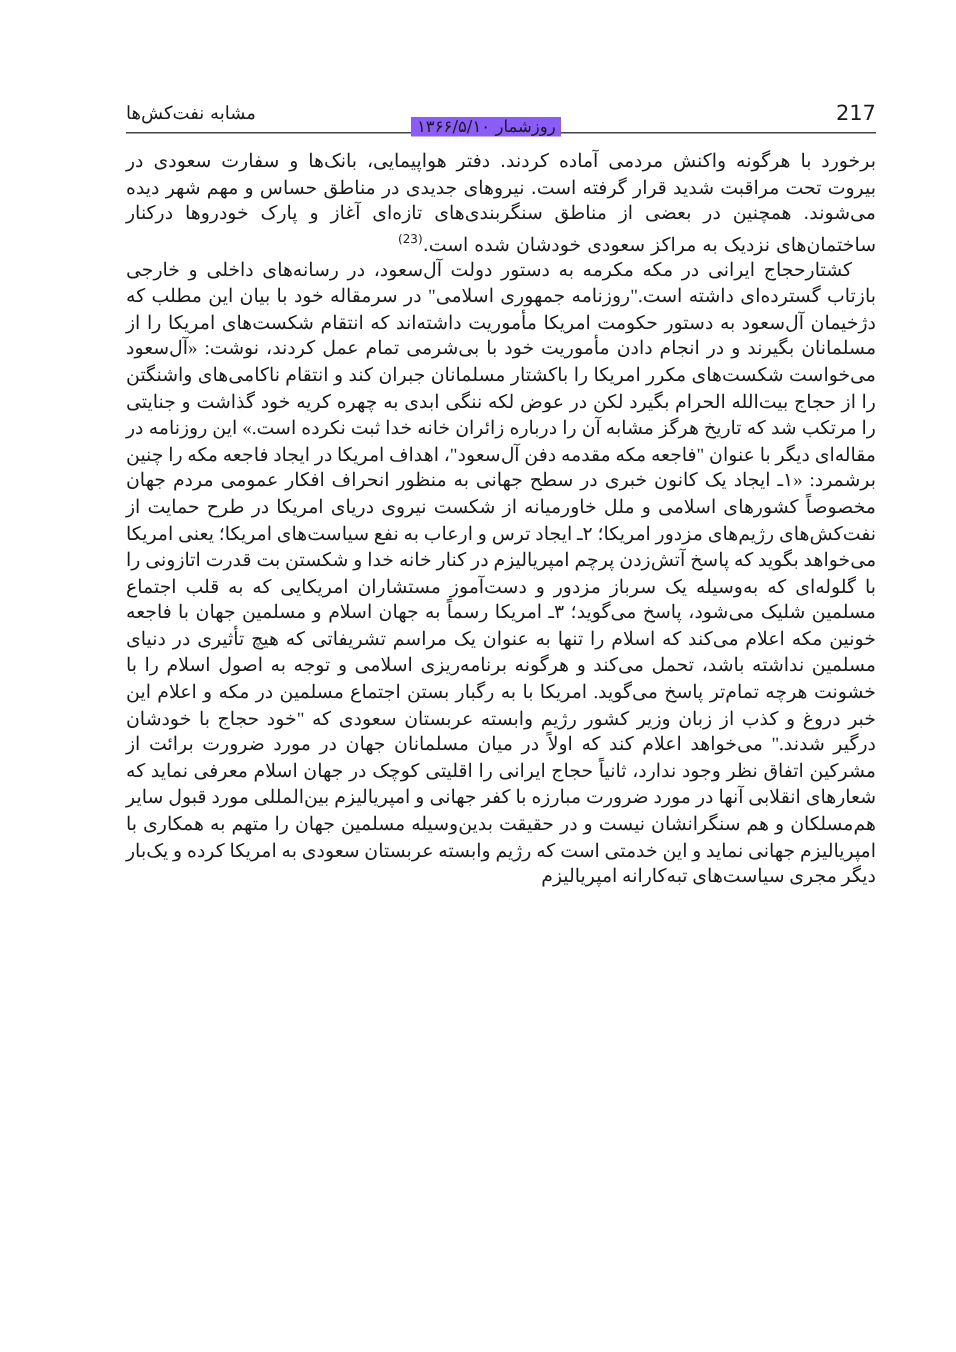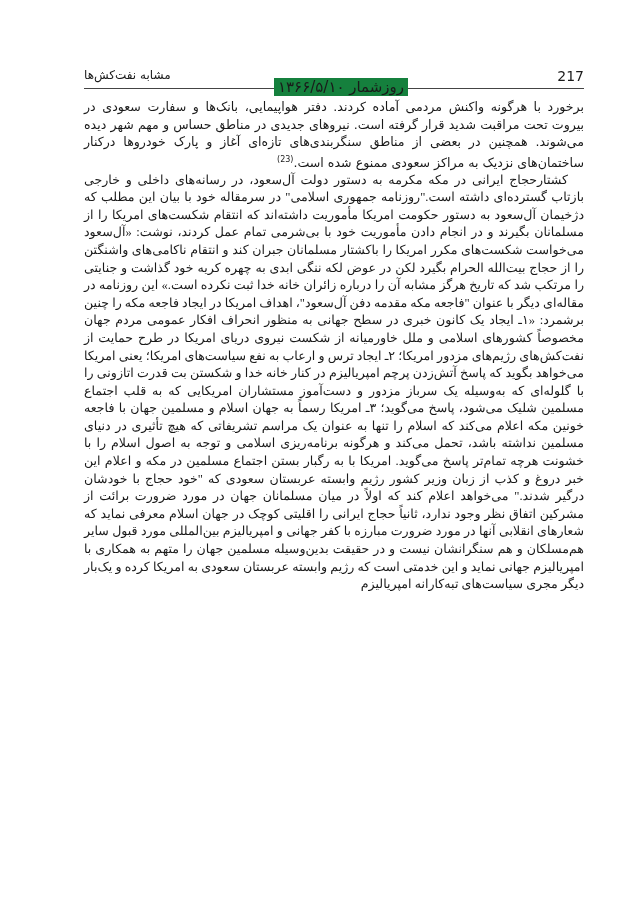--- a/index.html
+++ b/index.html
@@ -1,36 +1,36 @@
 <!DOCTYPE html>
 <html><head>
   <meta charset="utf-8">
   <style>
     html, body { margin: 0; padding: 0; background: #ffffff; }
     body { width: 637px; height: 901px; position: relative; overflow: hidden; font-family: "DejaVu Sans", sans-serif; color: #1a1a1a; }
     .page { position: absolute; left: 0; top: 0; width: 637px; height: 901px; background: #fff; }
     .header { position: absolute; left: 84px; top: 68px; width: 500px; height: 26px; direction: rtl; }
     .header .pg { position: absolute; right: 0; top: 0; font-size: 14px; }
     .header .run { position: absolute; left: 0; top: 0; font-size: 12px; }
-    .header .date { position: absolute; left: 190px; top: 10px; font-size: 15px; background: #15803d; padding: 0 4px; }
+    .header .date { position: absolute; left: 190px; top: 10px; font-size: 11px; background: #8b5cf6; padding: 0 4px; }
     .header .rule { position: absolute; left: 0; right: 0; top: 20px; border-top: 1px solid #444; }
     .body { position: absolute; left: 84px; top: 98px; width: 500px; direction: rtl; text-align: justify; font-size: 12.6px; line-height: 17.6px; }
     .body p { margin: 0; text-align-last: right; }
     .body .ind { text-indent: 16px; font-family: Liberation Serif, serif; }
     .entry-num { font-size: 15px; margin: 10px 0 2px 0; direction: rtl; }
     sup { font-size: 8px; }
   </style>
 </head>
 <body>
 
 <div class="page">
   <div class="header">
     <span class="pg">217</span>
     <div class="rule"></div>
     <span class="date">روزشمار ۱۳۶۶/۵/۱۰</span>
     <span class="run">مشابه نفت‌کش‌ها</span>
   </div>
 
   <div class="body">
-    <p><span>برخورد با هرگونه واکنش مردمی آماده کردند. دفتر هواپیمایی، بانک‌ها و سفارت سعودی در بیروت تحت مراقبت شدید قرار گرفته است. نیروهای جدیدی در مناطق حساس و مهم شهر دیده می‌شوند. همچنین در بعضی از مناطق سنگربندی‌های تازه‌ای آغاز و پارک خودروها درکنار ساختمان‌های نزدیک به مراکز سعودی ممنوع شده است.</span><sup>(23)</sup></p>
+    <p><span>برخورد با هرگونه واکنش مردمی آماده کردند. دفتر هواپیمایی، بانک‌ها و سفارت سعودی در بیروت تحت مراقبت شدید قرار گرفته است. نیروهای جدیدی در مناطق حساس و مهم شهر دیده می‌شوند. همچنین در بعضی از مناطق سنگربندی‌های تازه‌ای آغاز و پارک خودروها درکنار ساختمان‌های نزدیک به مراکز سعودی خودشان شده است.</span><sup>(23)</sup></p>
     <p class="ind">کشتارحجاج ایرانی در مکه مکرمه به دستور دولت آل‌سعود، در رسانه‌های داخلی و خارجی بازتاب گسترده‌ای داشته است."روزنامه جمهوری اسلامی" در سرمقاله خود با بیان این مطلب که دژخیمان آل‌سعود به دستور حکومت امریکا مأموریت داشته‌اند که انتقام شکست‌های امریکا را از مسلمانان بگیرند و در انجام دادن مأموریت خود با بی‌شرمی تمام عمل کردند، نوشت: «آل‌سعود می‌خواست شکست‌های مکرر امریکا را باکشتار مسلمانان جبران کند و انتقام ناکامی‌های واشنگتن را از حجاج بیت‌الله الحرام بگیرد لکن در عوض لکه ننگی ابدی به چهره کریه خود گذاشت و جنایتی را مرتکب شد که تاریخ هرگز مشابه آن را درباره زائران خانه خدا ثبت نکرده است.» این روزنامه در مقاله‌ای دیگر با عنوان "فاجعه مکه مقدمه دفن آل‌سعود"، اهداف امریکا در ایجاد فاجعه مکه را چنین برشمرد: «۱ـ ایجاد یک کانون خبری در سطح جهانی به منظور انحراف افکار عمومی مردم جهان مخصوصاً کشورهای اسلامی و ملل خاورمیانه از شکست نیروی دریای امریکا در طرح حمایت از نفت‌کش‌های رژیم‌های مزدور امریکا؛ ۲ـ ایجاد ترس و ارعاب به نفع سیاست‌های امریکا؛ یعنی امریکا می‌خواهد بگوید که پاسخ آتش‌زدن پرچم امپریالیزم در کنار خانه خدا و شکستن بت قدرت اتازونی را با گلوله‌ای که به‌وسیله یک سرباز مزدور و دست‌آموز مستشاران امریکایی که به قلب اجتماع مسلمین شلیک می‌شود، پاسخ می‌گوید؛ ۳ـ امریکا رسماً به جهان اسلام و مسلمین جهان با فاجعه خونین مکه اعلام می‌کند که اسلام را تنها به عنوان یک مراسم تشریفاتی که هیچ تأثیری در دنیای مسلمین نداشته باشد، تحمل می‌کند و هرگونه برنامه‌ریزی اسلامی و توجه به اصول اسلام را با خشونت هرچه تمام‌تر پاسخ می‌گوید. امریکا با به رگبار بستن اجتماع مسلمین در مکه و اعلام این خبر دروغ و کذب از زبان وزیر کشور رژیم وابسته عربستان سعودی که "خود حجاج با خودشان درگیر شدند." می‌خواهد اعلام کند که اولاً در میان مسلمانان جهان در مورد ضرورت برائت از مشرکین اتفاق نظر وجود ندارد، ثانیاً حجاج ایرانی را اقلیتی کوچک در جهان اسلام معرفی نماید که شعارهای انقلابی آنها در مورد ضرورت مبارزه با کفر جهانی و امپریالیزم بین‌المللی مورد قبول سایر هم‌مسلکان و هم سنگرانشان نیست و در حقیقت بدین‌وسیله مسلمین جهان را متهم به همکاری با امپریالیزم جهانی نماید و این خدمتی است که رژیم وابسته عربستان سعودی به امریکا کرده و یک‌بار دیگر مجری سیاست‌های تبه‌کارانه امپریالیزم</p>
   </div>
 </div>
 
 </body></html>

